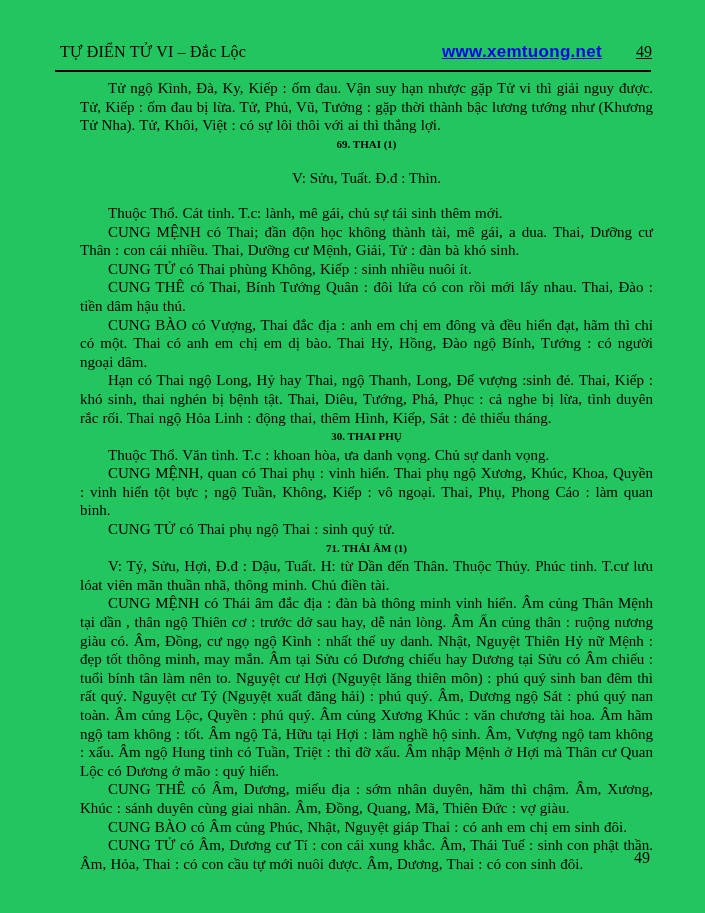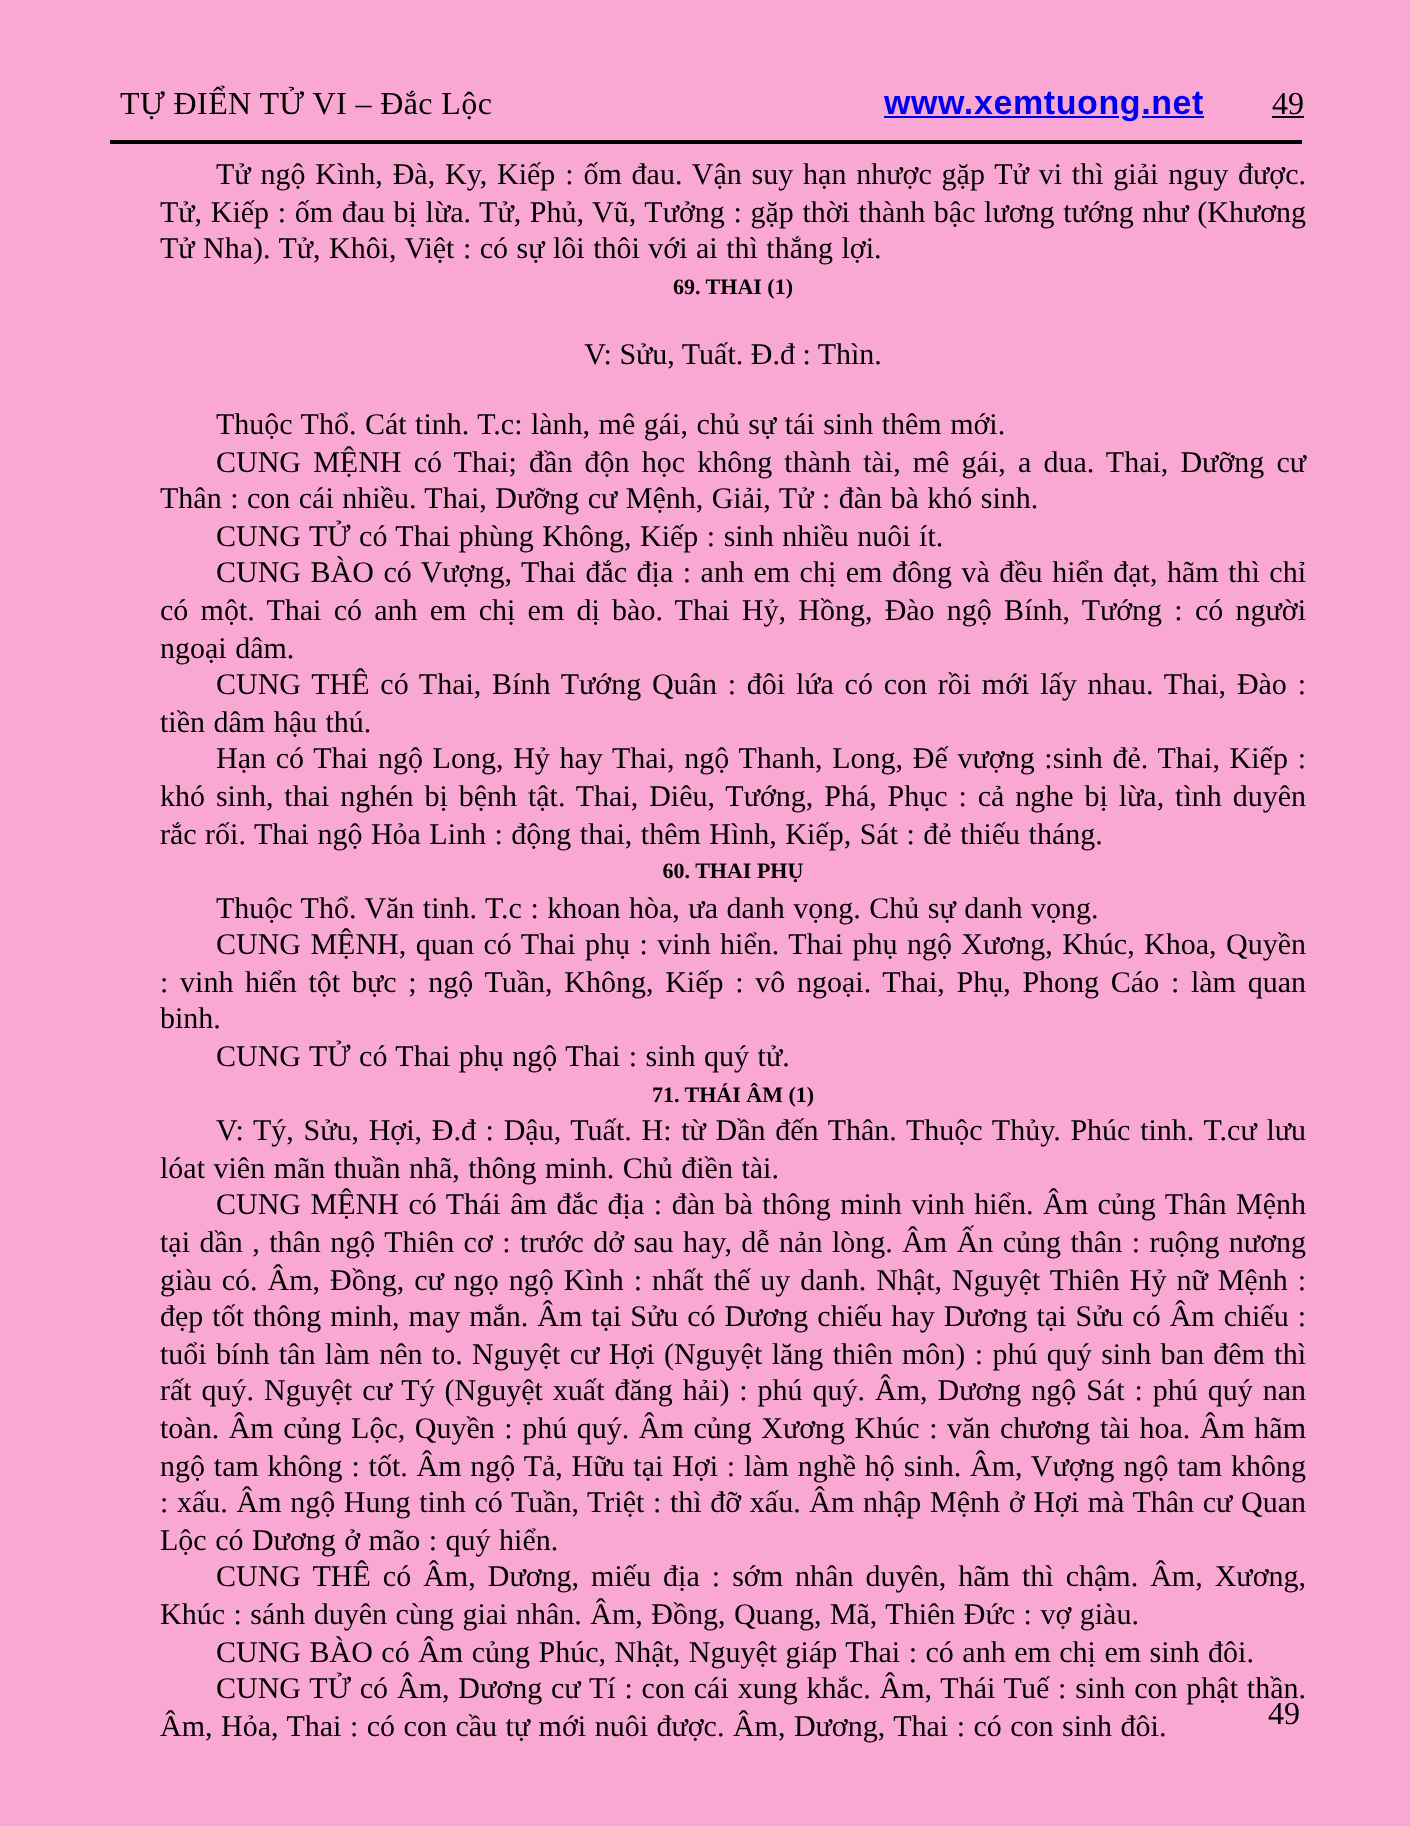--- a/index.html
+++ b/index.html
@@ -4,21 +4,21 @@
 <style>
   html, body { margin: 0; padding: 0; }
   body {
     width: 705px; height: 913px;
     background: #f2f2f2;
     font-family: "Liberation Serif", serif;
   }
   .page {
     position: relative;
     width: 705px; height: 913px;
-    background: #f9a8d4;
+    background: #22c55e;
     color: #000000;
     overflow: hidden;
     box-sizing: border-box;
   }
   .header {
     display: flex;
     justify-content: space-between;
     align-items: baseline;
     padding: 42px 53px 0 60px;
     font-size: 16px;
@@ -95,24 +95,24 @@
 
   <div class="rule"></div>
 
   <div class="content" id="content">
       <div class="block-p">Tử ngộ Kình, Đà, Ky, Kiếp : ốm đau. Vận suy hạn nhược gặp Tử vi thì giải nguy được. Tử, Kiếp : ốm đau bị lừa. Tử, Phủ, Vũ, Tưởng : gặp thời thành bậc lương tướng như (Khương Tử Nha). Tử, Khôi, Việt : có sự lôi thôi với ai thì thắng lợi.</div>
       <div class="block-heading">69. THAI (1)</div>
       <div class="block-center">V: Sửu, Tuất. Đ.đ : Thìn.</div>
       <div class="block-p">Thuộc Thổ. Cát tinh. T.c: lành, mê gái, chủ sự tái sinh thêm mới.</div>
       <div class="block-p">CUNG MỆNH có Thai; đần độn học không thành tài, mê gái, a dua. Thai, Dưỡng cư Thân : con cái nhiều. Thai, Dưỡng cư Mệnh, Giải, Tử : đàn bà khó sinh.</div>
       <div class="block-p">CUNG TỬ có Thai phùng Không, Kiếp : sinh nhiều nuôi ít.</div>
+      <div class="block-p">CUNG THÊ có Thai, Bính Tướng Quân : đôi lứa có con rồi mới lấy nhau. Thai, Đào : tiền dâm hậu thú.</div>
       <div class="block-p">CUNG BÀO có Vượng, Thai đắc địa : anh em chị em đông và đều hiển đạt, hãm thì chỉ có một. Thai có anh em chị em dị bào. Thai Hỷ, Hồng, Đào ngộ Bính, Tướng : có người ngoại dâm.</div>
-      <div class="block-p">CUNG THÊ có Thai, Bính Tướng Quân : đôi lứa có con rồi mới lấy nhau. Thai, Đào : tiền dâm hậu thú.</div>
       <div class="block-p">Hạn có Thai ngộ Long, Hỷ hay Thai, ngộ Thanh, Long, Đế vượng :sinh đẻ. Thai, Kiếp : khó sinh, thai nghén bị bệnh tật. Thai, Diêu, Tướng, Phá, Phục : cả nghe bị lừa, tình duyên rắc rối. Thai ngộ Hỏa Linh : động thai, thêm Hình, Kiếp, Sát : đẻ thiếu tháng.</div>
-      <div class="block-heading">60. THAI PHỤ</div>
+      <div class="block-heading">30. THAI PHỤ</div>
       <div class="block-p">Thuộc Thổ. Văn tinh. T.c : khoan hòa, ưa danh vọng. Chủ sự danh vọng.</div>
       <div class="block-p">CUNG MỆNH, quan có Thai phụ : vinh hiển. Thai phụ ngộ Xương, Khúc, Khoa, Quyền : vinh hiển tột bực ; ngộ Tuần, Không, Kiếp : vô ngoại. Thai, Phụ, Phong Cáo : làm quan binh.</div>
       <div class="block-p">CUNG TỬ có Thai phụ ngộ Thai : sinh quý tử.</div>
       <div class="block-heading">71. THÁI ÂM (1)</div>
       <div class="block-p">V: Tý, Sửu, Hợi, Đ.đ : Dậu, Tuất. H: từ Dần đến Thân. Thuộc Thủy. Phúc tinh. T.cư lưu lóat viên mãn thuần nhã, thông minh. Chủ điền tài.</div>
       <div class="block-p">CUNG MỆNH có Thái âm đắc địa : đàn bà thông minh vinh hiển. Âm củng Thân Mệnh tại dần , thân ngộ Thiên cơ : trước dở sau hay, dễ nản lòng. Âm Ấn củng thân : ruộng nương giàu có. Âm, Đồng, cư ngọ ngộ Kình : nhất thế uy danh. Nhật, Nguyệt Thiên Hỷ nữ Mệnh : đẹp tốt thông minh, may mắn. Âm tại Sửu có Dương chiếu hay Dương tại Sửu có Âm chiếu : tuổi bính tân làm nên to. Nguyệt cư Hợi (Nguyệt lăng thiên môn) : phú quý sinh ban đêm thì rất quý. Nguyệt cư Tý (Nguyệt xuất đăng hải) : phú quý. Âm, Dương ngộ Sát : phú quý nan toàn. Âm củng Lộc, Quyền : phú quý. Âm củng Xương Khúc : văn chương tài hoa. Âm hãm ngộ tam không : tốt. Âm ngộ Tả, Hữu tại Hợi : làm nghề hộ sinh. Âm, Vượng ngộ tam không : xấu. Âm ngộ Hung tinh có Tuần, Triệt : thì đỡ xấu. Âm nhập Mệnh ở Hợi mà Thân cư Quan Lộc có Dương ở mão : quý hiển.</div>
       <div class="block-p">CUNG THÊ có Âm, Dương, miếu địa : sớm nhân duyên, hãm thì chậm. Âm, Xương, Khúc : sánh duyên  cùng giai nhân. Âm, Đồng, Quang, Mã, Thiên Đức : vợ giàu.</div>
       <div class="block-p">CUNG BÀO có Âm củng Phúc, Nhật, Nguyệt giáp Thai : có anh em chị em sinh đôi.</div>
       <div class="block-p">CUNG TỬ có Âm, Dương cư Tí : con cái xung khắc. Âm, Thái Tuế : sinh con phật thần. Âm, Hỏa, Thai : có con cầu tự mới nuôi được. Âm, Dương, Thai : có con sinh đôi.</div>
     </div>

